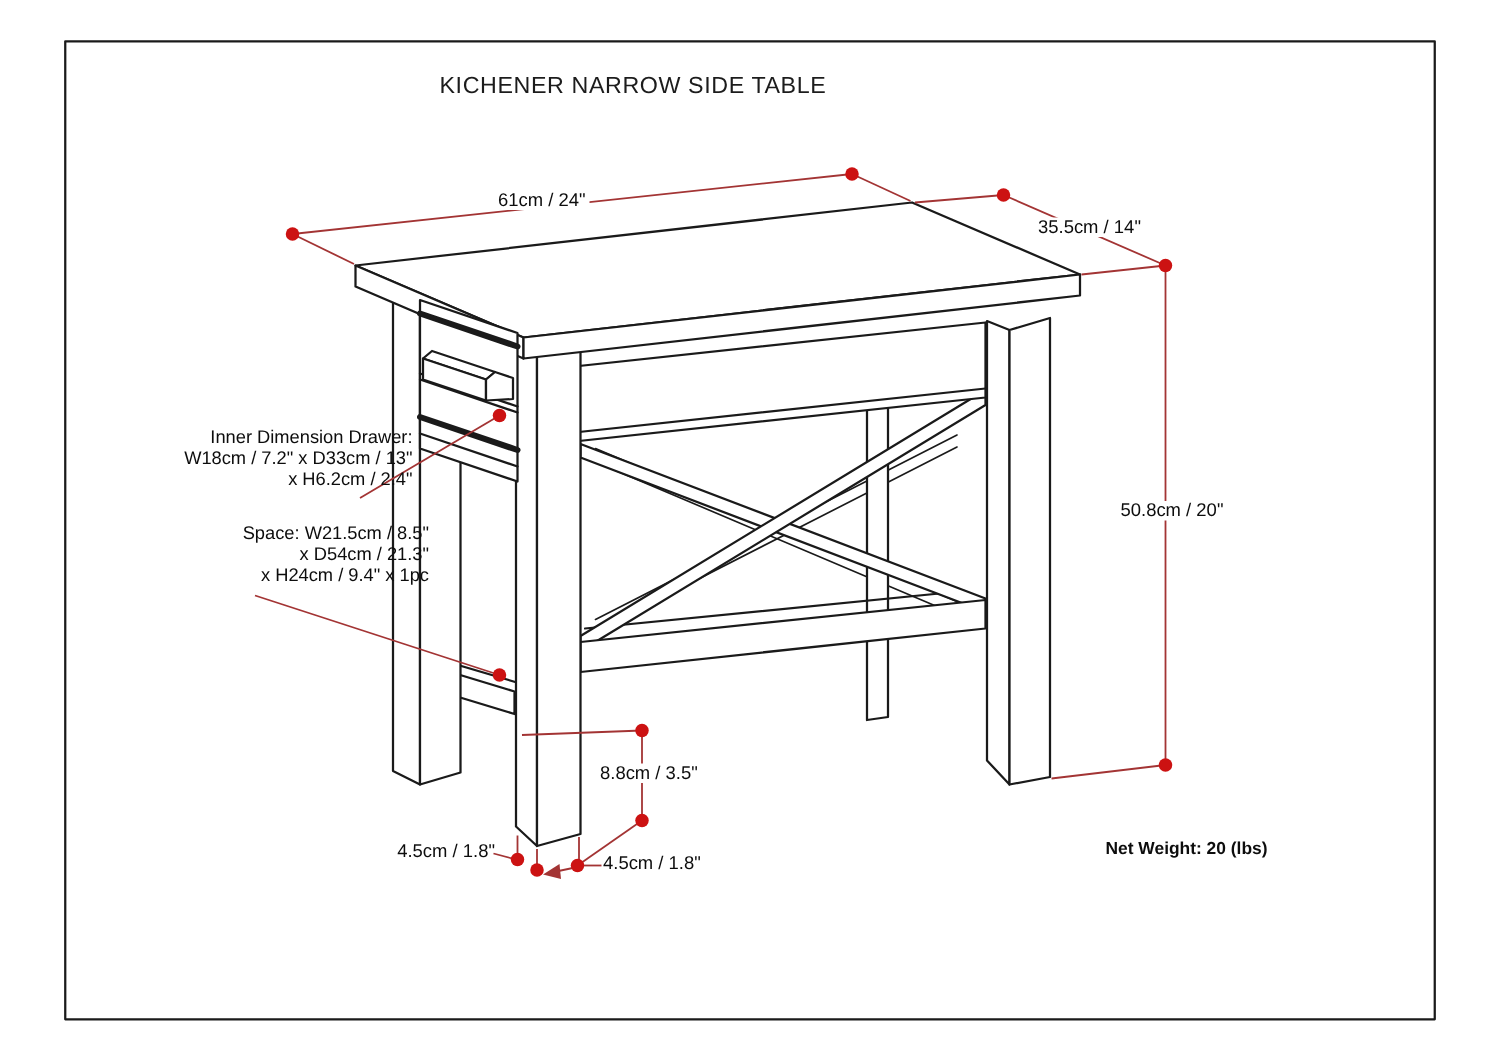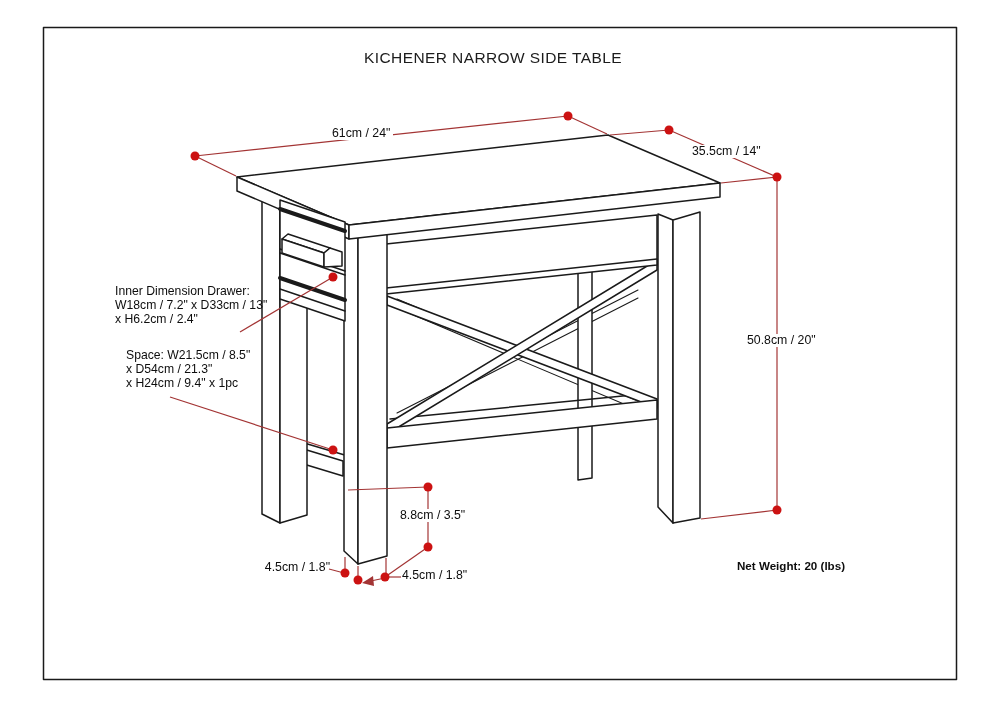--- a/index.html
+++ b/index.html
@@ -1,22 +1,22 @@
 <!DOCTYPE html>
 <html style="--dimension-line: #a33434; --dimension-dot: #cc1212; --drawing-line: #1a1a1a;"><head>
 <meta charset="utf-8">
 <style>
   html,body{margin:0;padding:0;background:#fff;}
   #stage{position:relative;width:1000px;height:707px;background:#fff;
          font-family:"Liberation Sans",sans-serif;color:#111;overflow:hidden;}
   #stage svg{position:absolute;left:0;top:0;}
   .lbl{position:absolute;font-size:12.3px;line-height:13px;color:#0d0d0d;white-space:nowrap;}
   .onln{background:#fff;padding:0 3px;}
-  .blk{white-space:normal;text-align:left;line-height:13.8px;font-size:12.2px;}
-  #title{position:absolute;left:293px;top:49px;width:400px;text-align:center;
+  .blk{white-space:normal;text-align:right;line-height:13.8px;font-size:12.2px;}
+  #title{position:absolute;left:293px;top:49px;width:400px;text-align:left;
          font-size:15.5px;letter-spacing:.4px;color:#1c1c1c;}
   #netweight{font-weight:bold;font-size:11.6px;padding-left:20px;}
   .dim-line{stroke:var(--dimension-line,#a33434);stroke-width:1.2;fill:none;}
   .dim-dot{fill:var(--dimension-dot,#cc1212);stroke:none;}
   .dim-fill{fill:var(--dimension-line,#a33434);stroke:none;}
   .ink{stroke:var(--drawing-line,#1a1a1a);fill:none;stroke-width:1.5;
        stroke-linejoin:round;stroke-linecap:round;}
   .wfill{fill:#fff;}
   .thin{stroke-width:1.1;}
   .thick{stroke-width:4;}

